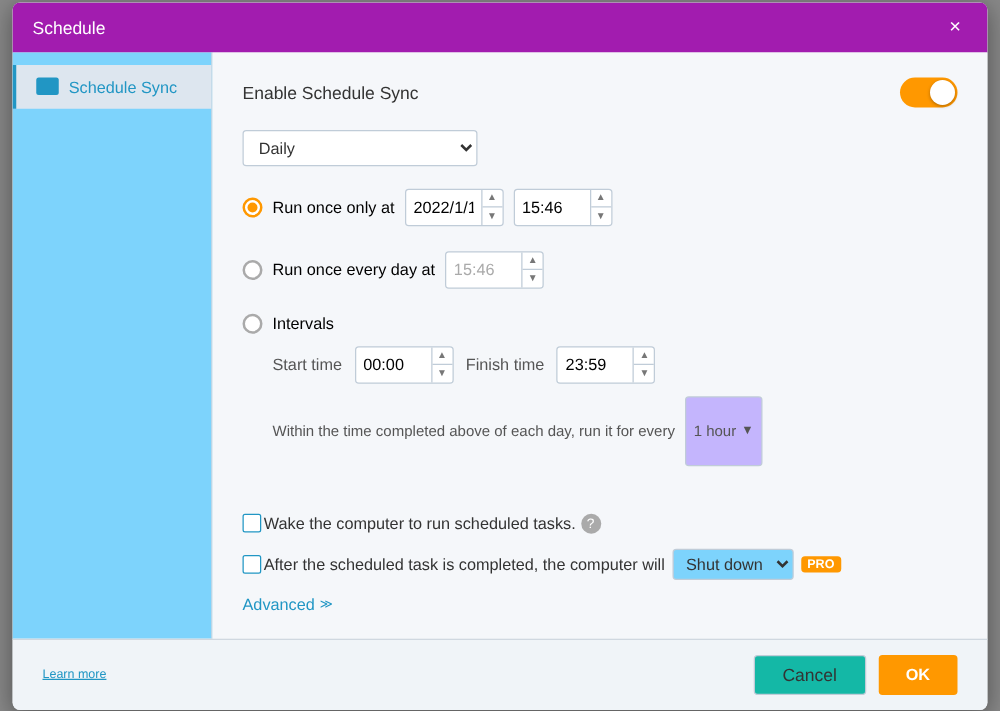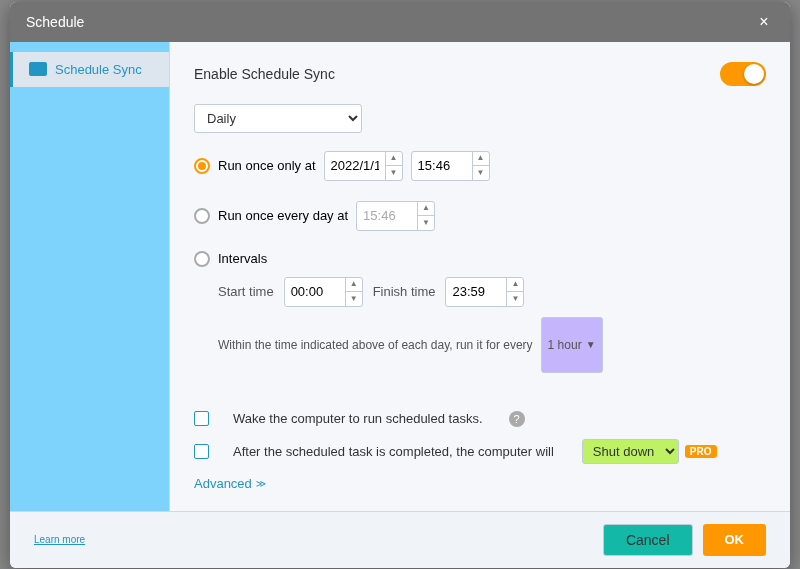--- a/index.html
+++ b/index.html
@@ -9,21 +9,21 @@
       width: 780px;
       background: #f0f4f8;
       border-radius: 6px;
       box-shadow: 0 4px 20px rgba(0,0,0,0.4);
       overflow: hidden;
       display: flex;
       flex-direction: column;
     }
 
     .title-bar {
-      background: #737373;
+      background: #a21caf;
       color: white;
       padding: 10px 16px;
       display: flex;
       align-items: center;
       justify-content: space-between;
       font-size: 14px;
       font-weight: 500;
     }
 
     .title-bar-close {
@@ -120,21 +120,21 @@
       border-radius: 3px;
       padding: 5px 8px;
       font-size: 13px;
       background: white;
       color: #333;
       cursor: pointer;
       appearance: auto;
     }
 
     .frequency-select {
-      width: 168px;
+      width: 188px;
     }
 
     .radio-group {
       display: flex;
       flex-direction: column;
       gap: 20px;
       margin-bottom: 18px;
     }
 
     .radio-row {
@@ -243,21 +243,21 @@
       cursor: pointer;
     }
 
     .checkbox-section {
       margin-top: 4px;
     }
 
     .checkbox-row {
       display: flex;
       align-items: center;
-      gap: 24px;
+      gap: 2px;
       margin-bottom: 12px;
       color: #333;
     }
 
     .checkbox-box {
       width: 15px;
       height: 15px;
       border: 1px solid #2196c4;
       background: white;
       border-radius: 2px;
@@ -284,21 +284,21 @@
       align-items: center;
       gap: 6px;
       margin-left: 4px;
     }
 
     .shutdown-select {
       border: 1px solid #c0ccd8;
       border-radius: 3px;
       padding: 3px 6px;
       font-size: 13px;
-      background: #bef264;
+      background: #7dd3fc;
       color: #333;
     }
 
     .pro-badge {
       background: #ff9800;
       color: white;
       font-size: 10px;
       font-weight: bold;
       padding: 1px 5px;
       border-radius: 3px;
@@ -449,21 +449,21 @@
               <div class="spinbox">
                 <input type="text" value="23:59" style="">
                 <div class="spinbox-arrows">
                   <div class="spin-arrow">▲</div>
                   <div class="spin-arrow">▼</div>
                 </div>
               </div>
             </div>
 
             <div class="interval-row">
-              <span>Within the time indicated above of each day, run it for every</span>
+              <span>Within the time completed above of each day, run it for every</span>
               <div class="interval-select">
                 <span>1 hour</span>
                 <span style="font-size:10px;color:#555;">▼</span>
               </div>
             </div>
           </div>
         </div>
       </div>
 
       <div class="checkbox-section">

